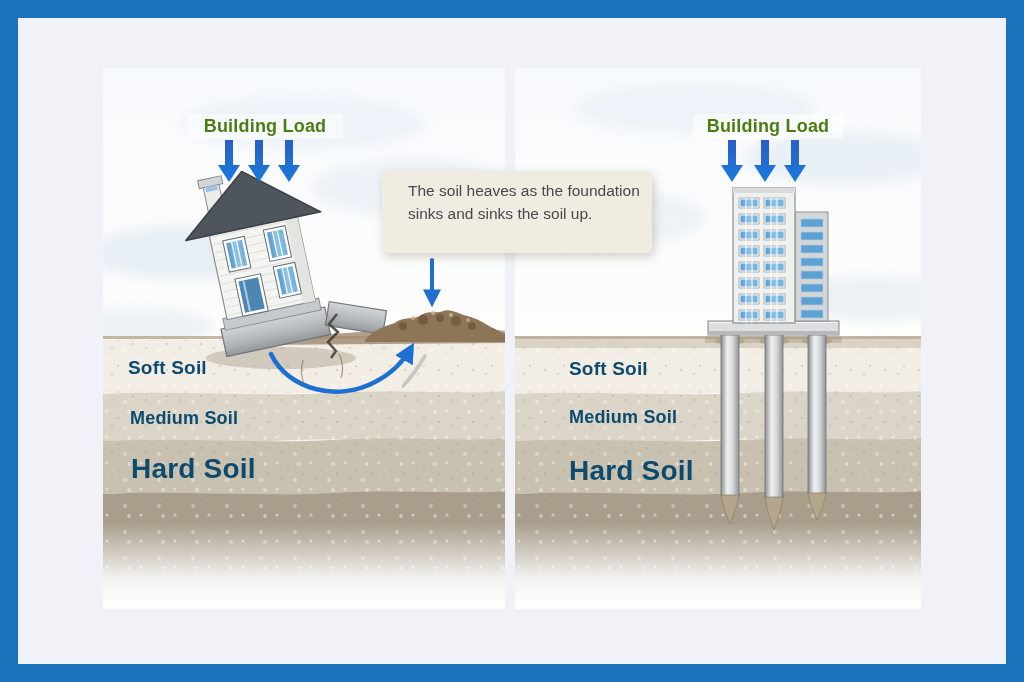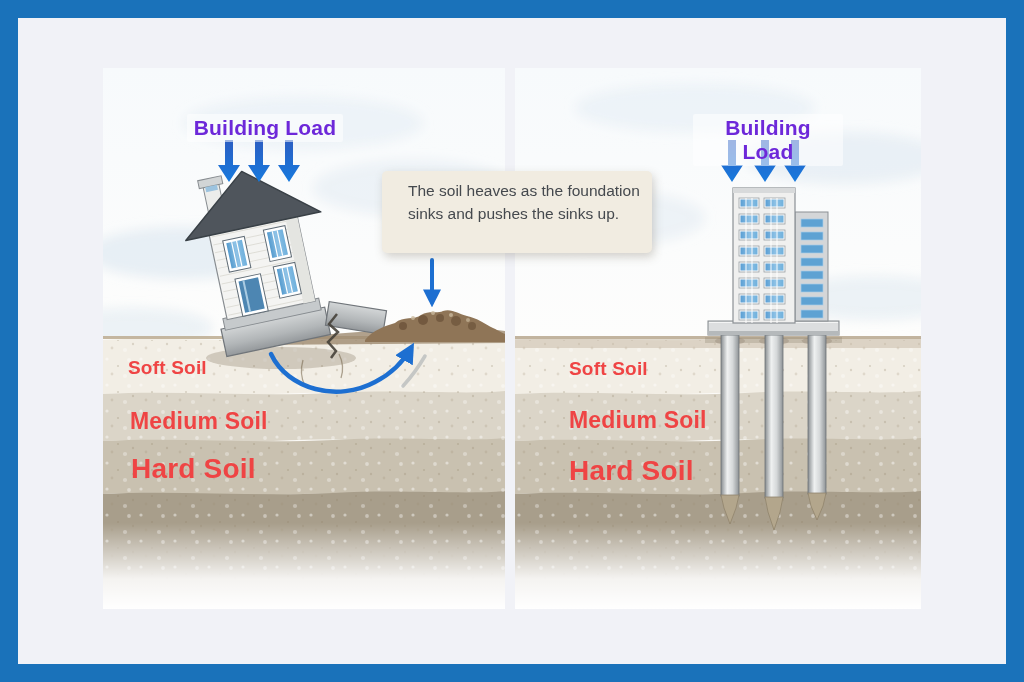--- a/index.html
+++ b/index.html
@@ -3,24 +3,24 @@
 <meta charset="utf-8">
 <style>
   html,body{margin:0;padding:0;}
   body{width:1024px;height:682px;overflow:hidden;font-family:"Liberation Sans",sans-serif;}
   #root{position:relative;width:1024px;height:682px;background:#1a72ba;}
   #bg{position:absolute;left:18px;top:18px;width:988px;height:646px;background:#f1f2f7;}
   .panel{position:absolute;top:68px;height:541px;background:#ffffff;overflow:hidden;}
   #panel-left{left:103px;width:402px;}
   #panel-right{left:515px;width:406px;}
   .panel svg{position:absolute;left:0;top:0;}
-  .load-label{position:absolute;font-size:21px;font-weight:600;color:#6d28d9;text-align:center;
+  .load-label{position:absolute;font-size:18px;font-weight:600;color:#4d7c0f;text-align:center;
     background:rgba(255,255,255,.55);padding:2px 4px;border-radius:2px;letter-spacing:.2px;z-index:3;}
-  .soil-label{position:absolute;font-weight:600;color:#ef4444;letter-spacing:.2px;z-index:3;}
-  .sz0{font-size:19px;} .sz1{font-size:23px;} .sz2{font-size:28px;}
+  .soil-label{position:absolute;font-weight:600;color:#0c4a6e;letter-spacing:.2px;z-index:3;}
+  .sz0{font-size:19px;} .sz1{font-size:18px;} .sz2{font-size:28px;}
   #callout{position:absolute;left:382px;top:171px;width:270px;height:82px;box-sizing:border-box;
     background:#f1ece1;border-radius:5px;box-shadow:2px 4px 10px rgba(90,80,60,.25);
     padding:9px 12px 9px 26px;font-size:15.5px;line-height:22.5px;color:#45494e;z-index:6;}
 </style>
 </head>
 <body>
 
 <div id="root">
   <div id="bg">
 
@@ -283,15 +283,15 @@
 
       <div class="load-label" style="left:178px;top:46px;width:142px;">Building Load</div>
       <div class="soil-label sz0" style="left:54px;top:290px;">Soft Soil</div>
       <div class="soil-label sz1" style="left:54px;top:339px;">Medium Soil</div>
       <div class="soil-label sz2" style="left:54px;top:387px;">Hard Soil</div>
     </div>
 
   </div>
 
   <div id="callout">
-    <span>The soil heaves as the foundation sinks and pushes the sinks up.</span>
+    <span>The soil heaves as the foundation sinks and sinks the soil up.</span>
   </div>
 </div>
 
 </body></html>

